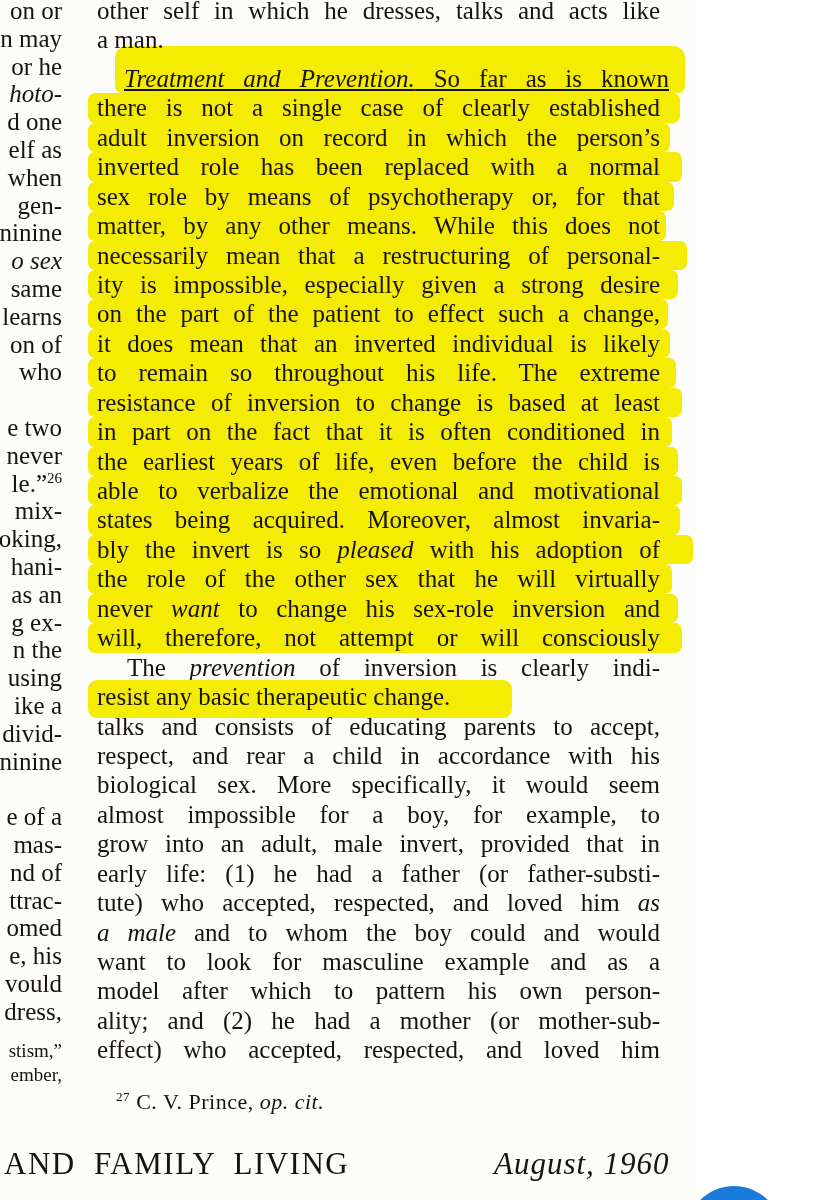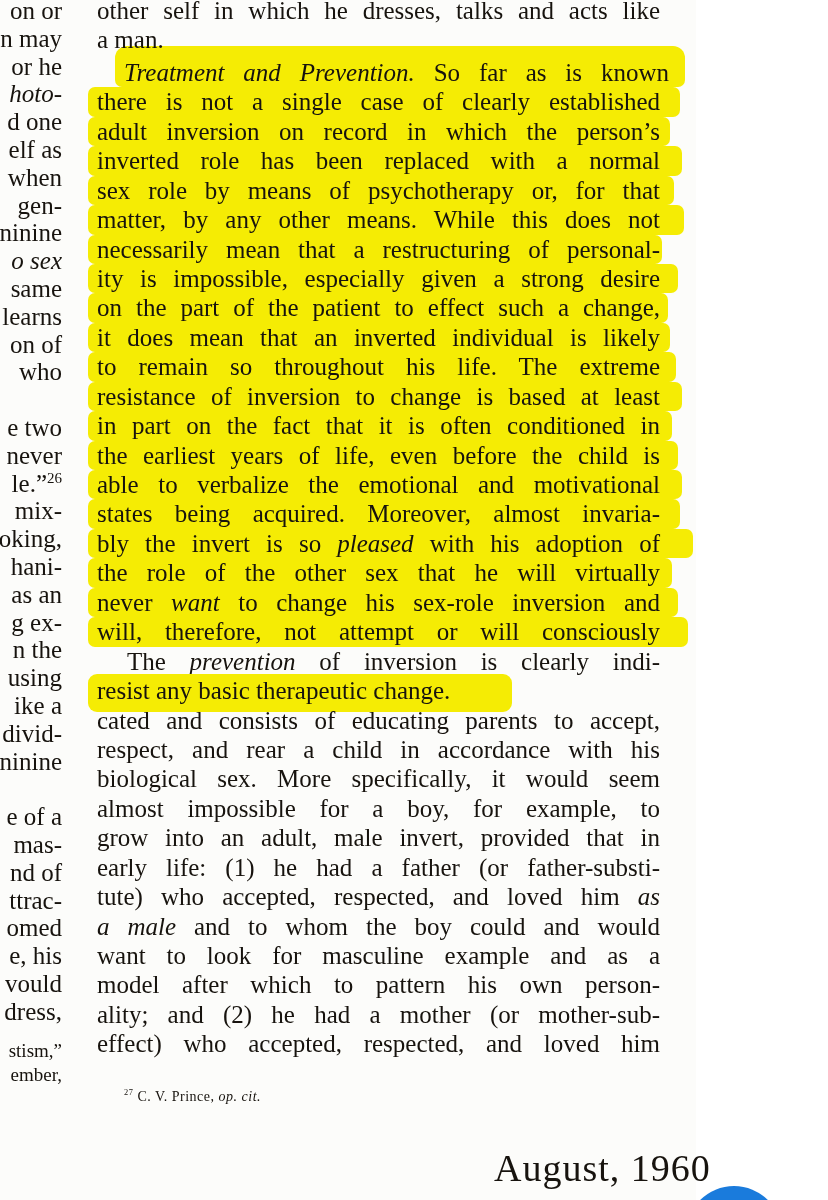--- a/index.html
+++ b/index.html
@@ -29,42 +29,42 @@
     width:563px;height:29.45px;
     text-align:justify;text-align-last:justify;
   }
   .line.no-just{text-align-last:left;}
   .line.hl{
     background:var(--hl,#f5ec04);
     padding-left:9px;margin-left:-9px;
     border-radius:7px;
   }
   .line.hl-first{
-    margin-top:-9px;padding-top:12px;height:29.45px;
-    border-top-left-radius:12px;border-top-right-radius:12px;
+    margin-top:-9px;padding-top:18px;height:29.45px;
+    border-top-left-radius:12px;border-top-right-radius:12px;text-decoration:underline;
   }
   .hl-part{
     background:var(--hl,#f5ec04);
     display:inline-block;
     padding:2px 62px 6px 9px;margin-left:-9px;margin-top:-2px;
     border-radius:9px;
   }
   i{font-style:italic;}
   sup{font-size:0.6em;vertical-align:super;line-height:0;}
   .footnote{
-    position:absolute;left:124px;top:1089px;
-    font-size:14px;letter-spacing:0.5px;
+    position:absolute;left:116px;top:1089px;
+    font-size:22px;letter-spacing:0.5px;
   }
   .footer-left{
     position:absolute;left:4px;top:1146px;
     font-size:31px;letter-spacing:1.5px;word-spacing:9px;white-space:nowrap;
   }
   .footer-right{
     position:absolute;left:494px;top:1146px;
-    font-size:38px;letter-spacing:1px;white-space:nowrap;
+    font-size:31px;letter-spacing:1px;white-space:nowrap;font-style:italic;
   }
   .fab{
     position:absolute;left:686px;top:1186px;
     width:96px;height:96px;border-radius:50%;
     background:var(--fab,#1a7bdc);
     border:none;cursor:pointer;
   }
 </style>
 </head>
 <body>
@@ -114,50 +114,51 @@
     </div>
 
   <div class="main-col">
       <div class="line">other self in which he dresses, talks and acts like</div>
       <div class="line no-just">a man.</div>
       <div class="line hl hl-first" style="padding-right: 16px; margin-right: -16px; margin-left: 18px; width: 545px;"><i>Treatment and Prevention.</i> So far as is known</div>
       <div class="line hl" style="padding-right: 20px; margin-right: -20px;">there is not a single case of clearly established</div>
       <div class="line hl" style="padding-right: 10px; margin-right: -10px;">adult inversion on record in which the person’s</div>
       <div class="line hl" style="padding-right: 22px; margin-right: -22px;">inverted role has been replaced with a normal</div>
       <div class="line hl" style="padding-right: 14px; margin-right: -14px;">sex role by means of psychotherapy or, for that</div>
-      <div class="line hl" style="padding-right: 24px; margin-right: -24px;">matter, by any other means. While this does not</div>
-      <div class="line hl" style="padding-right: 2px; margin-right: -12px;">necessarily mean that a restructuring of personal-</div>
+      <div class="line hl" style="padding-right: 6px; margin-right: -24px;">matter, by any other means. While this does not</div>
+      <div class="line hl" style="padding-right: 27px; margin-right: -12px;">necessarily mean that a restructuring of personal-</div>
       <div class="line hl" style="padding-right: 18px; margin-right: -18px;">ity is impossible, especially given a strong desire</div>
       <div class="line hl" style="padding-right: 8px; margin-right: -24px;">on the part of the patient to effect such a change,</div>
       <div class="line hl" style="padding-right: 10px; margin-right: -10px;">it does mean that an inverted individual is likely</div>
       <div class="line hl" style="padding-right: 16px; margin-right: -16px;">to remain so throughout his life. The extreme</div>
       <div class="line hl" style="padding-right: 22px; margin-right: -22px;">resistance of inversion to change is based at least</div>
       <div class="line hl" style="padding-right: 12px; margin-right: -12px;">in part on the fact that it is often conditioned in</div>
       <div class="line hl" style="padding-right: 18px; margin-right: -18px;">the earliest years of life, even before the child is</div>
       <div class="line hl" style="padding-right: 22px; margin-right: -10px;">able to verbalize the emotional and motivational</div>
       <div class="line hl" style="padding-right: 20px; margin-right: -20px;">states being acquired. Moreover, almost invaria-</div>
       <div class="line hl" style="padding-right: 33px; margin-right: -24px;">bly the invert is so <i>pleased</i> with his adoption of</div>
       <div class="line hl" style="padding-right: 12px; margin-right: -12px;">the role of the other sex that he will virtually</div>
       <div class="line hl" style="padding-right: 18px; margin-right: -18px;">never <i>want</i> to change his sex-role inversion and</div>
-      <div class="line hl" style="padding-right: 28px; margin-right: -22px;">will, therefore, not attempt or will consciously</div>
+      <div class="line hl" style="padding-right: 22px; margin-right: -22px;">will, therefore, not attempt or will consciously</div>
       <div class="line" style="text-indent: 30px;">The <i>prevention</i> of inversion is clearly indi-</div>
       <div class="line no-just"><span class="hl-part">resist any basic therapeutic change.</span></div>
-      <div class="line">cated and consists of educating parents to accept,</div>
+      <div class="line">talks and consists of educating parents to accept,</div>
       <div class="line">respect, and rear a child in accordance with his</div>
       <div class="line">biological sex. More specifically, it would seem</div>
       <div class="line">almost impossible for a boy, for example, to</div>
       <div class="line">grow into an adult, male invert, provided that in</div>
       <div class="line">early life: (1) he had a father (or father-substi-</div>
       <div class="line">tute) who accepted, respected, and loved him <i>as</i></div>
       <div class="line"><i>a male</i> and to whom the boy could and would</div>
       <div class="line">want to look for masculine example and as a</div>
       <div class="line">model after which to pattern his own person-</div>
       <div class="line">ality; and (2) he had a mother (or mother-sub-</div>
       <div class="line">effect) who accepted, respected, and loved him</div>
     </div>
 
   <div class="footnote"><sup>27</sup> C. V. Prince, <i>op. cit.</i></div>
 
+  <div class="footer-left">AND FAMILY LIVING</div>
   <div class="footer-right">August, 1960</div>
 
   <button class="fab" aria-label="floating button"></button>
 
 </div>
 
 </body></html>

